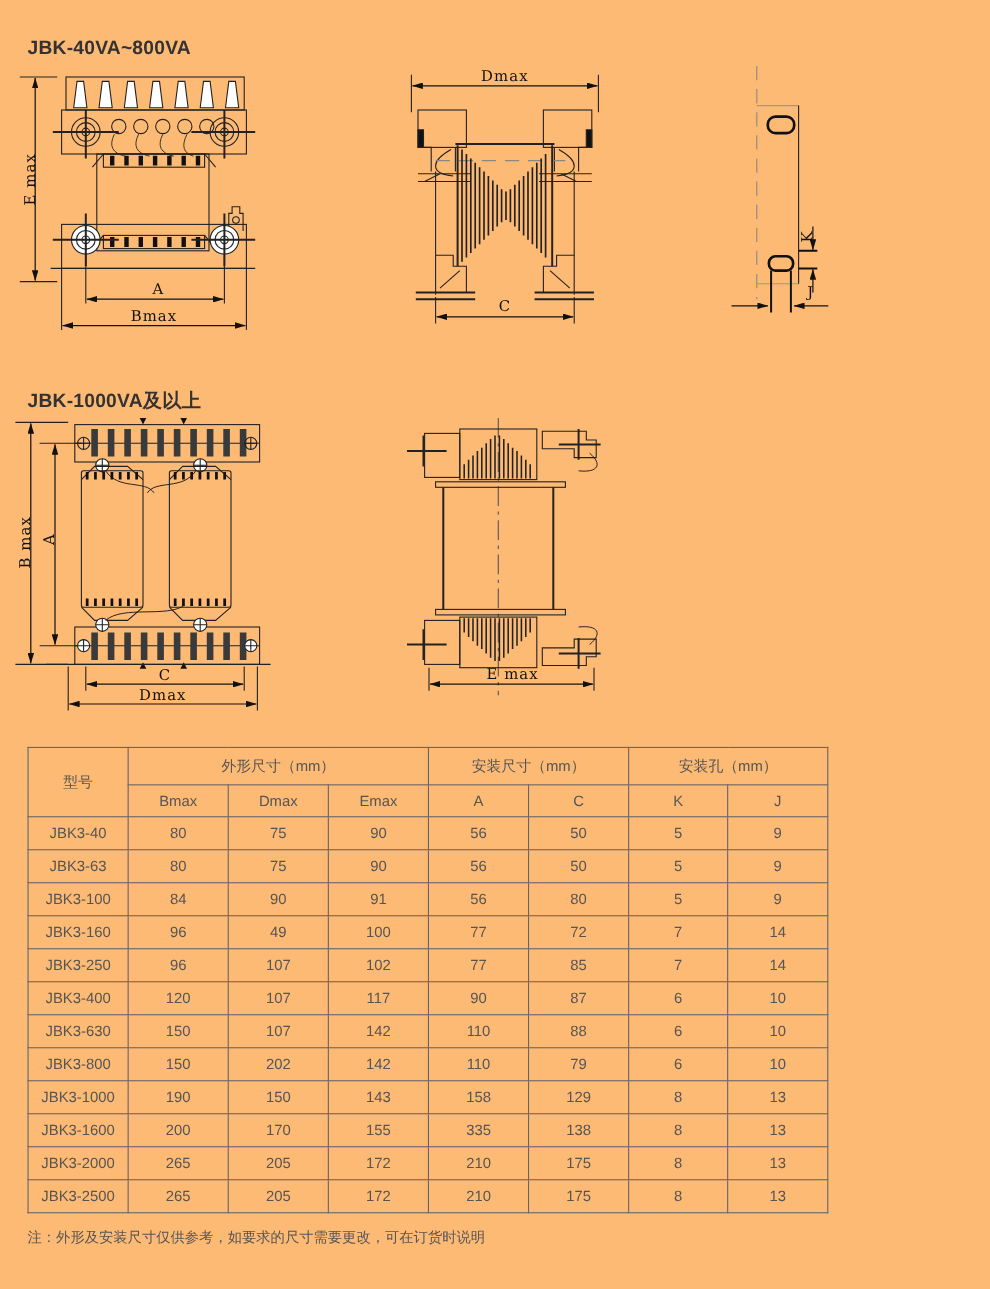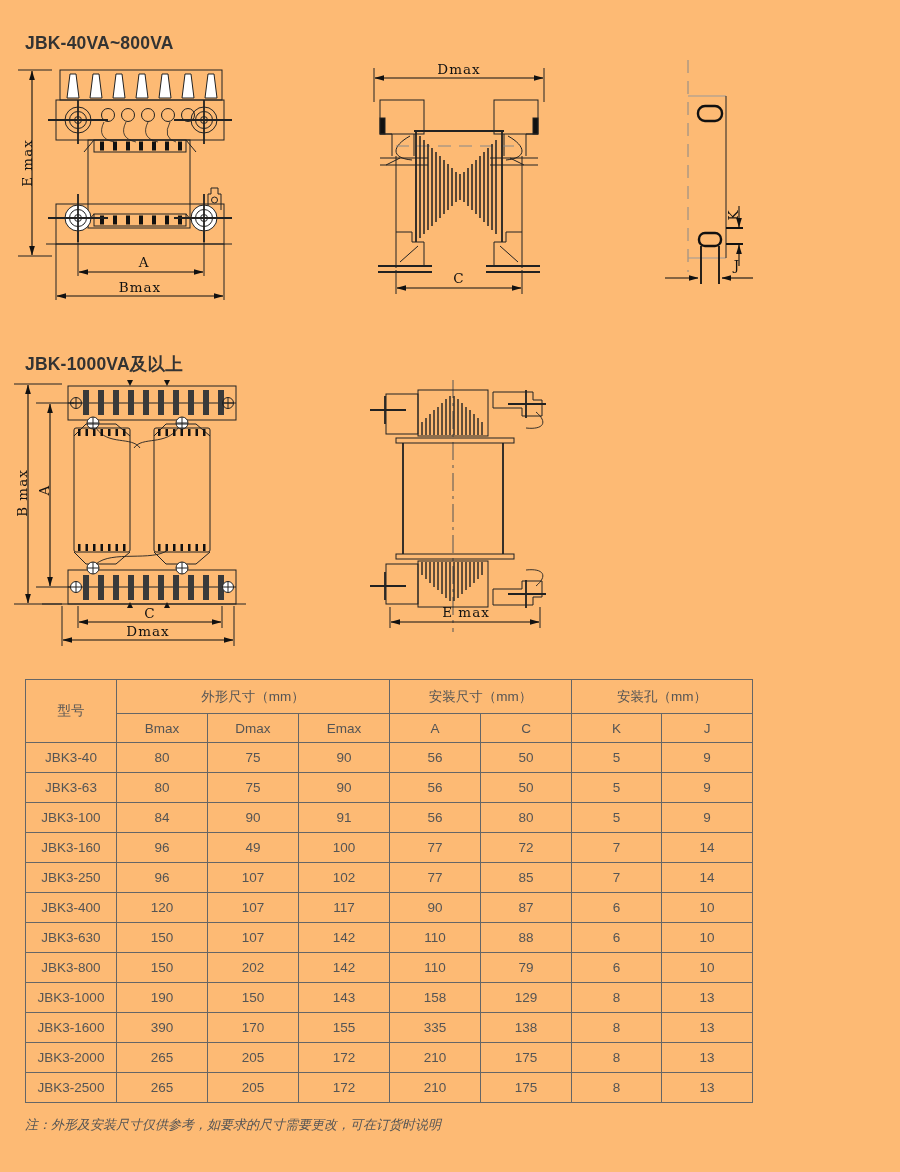--- a/index.html
+++ b/index.html
@@ -23,21 +23,21 @@
   svg .dash{stroke:#888;stroke-dasharray:13 8;}
   svg .dimline{stroke:#111;stroke-width:1.1;fill:none;}
   text.dim{font-family:"DejaVu Serif","Liberation Serif",serif;font-size:13.5px;fill:#111;
            letter-spacing:1px;}
   .spec-table{position:absolute;left:25px;top:679px;width:727px;border-collapse:collapse;
      table-layout:fixed;text-align:center;color:#555;font-size:13.5px;}
   .spec-table th,.spec-table td{border:1px solid #666;font-weight:normal;padding:0;}
   .spec-table thead tr.gr th{height:33px;}
   .spec-table thead tr.sub th{height:28px;}
   .spec-table tbody td{height:29px;}
-  .note{position:absolute;left:25px;top:1116px;font-size:13px;color:#555;font-style:italic;}
+  .note{position:absolute;left:25px;top:1116px;font-size:13px;color:#555;}
 </style>
 </head>
 <body>
 
 <div class="page">
 
   <svg width="0" height="0" style="position:absolute" aria-hidden="true">
     <defs>
       <marker id="arr" viewBox="0 0 10 6" refX="9.5" refY="3" markerWidth="9" markerHeight="5.4" orient="auto-start-reverse">
           <path d="M0,0 L10,3 L0,6 Z" fill="#111"></path>
@@ -357,21 +357,21 @@
           <td>190</td>
           <td>150</td>
           <td>143</td>
           <td>158</td>
           <td>129</td>
           <td>8</td>
           <td>13</td>
         </tr>
         <tr>
           <td>JBK3-1600</td>
-          <td>390</td>
+          <td>200</td>
           <td>170</td>
           <td>155</td>
           <td>335</td>
           <td>138</td>
           <td>8</td>
           <td>13</td>
         </tr>
         <tr>
           <td>JBK3-2000</td>
           <td>265</td>

